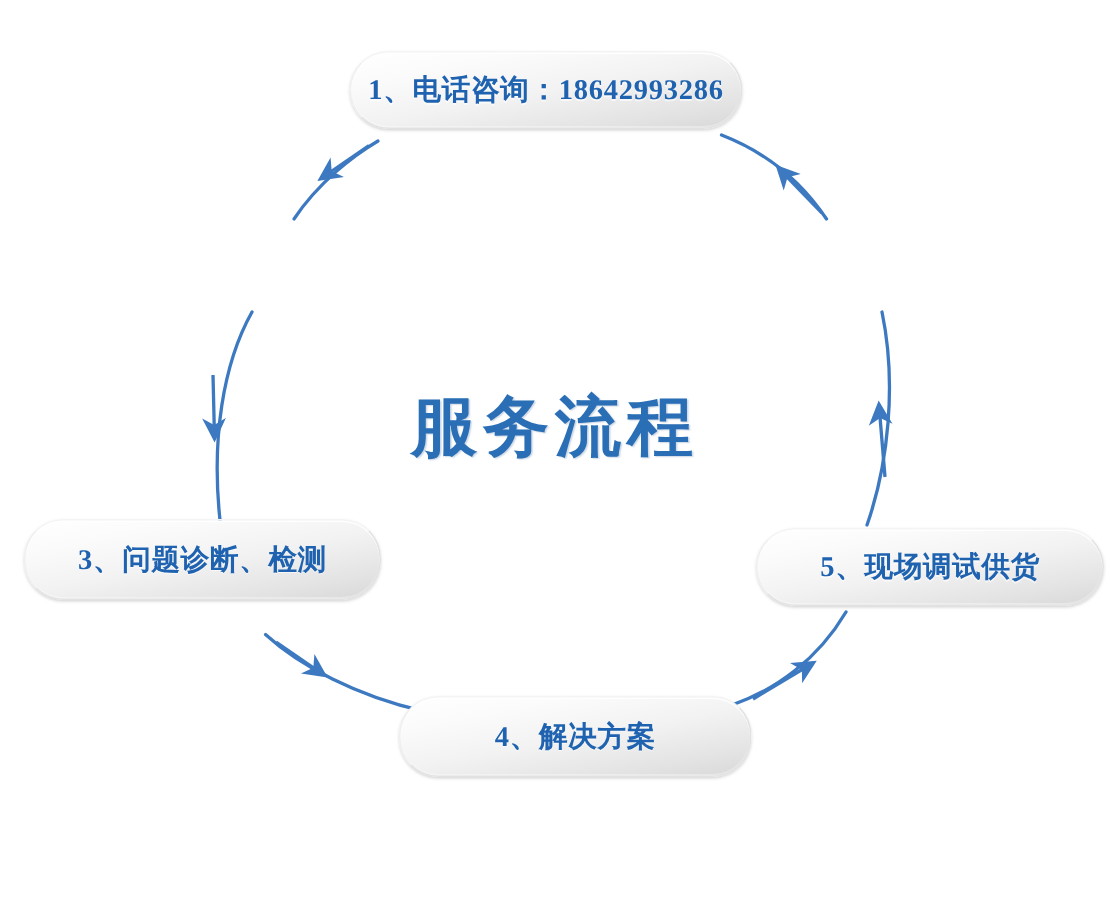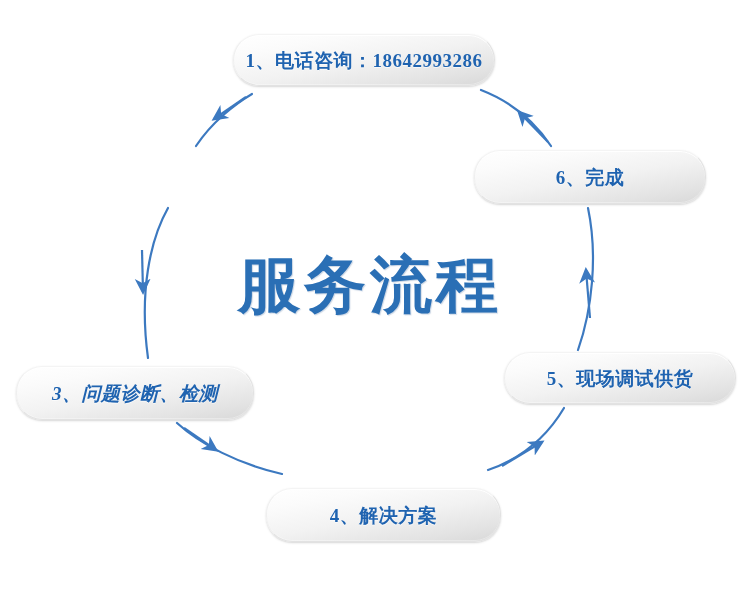--- a/index.html
+++ b/index.html
@@ -59,32 +59,32 @@
     height: 90px;
     display: flex;
     align-items: center;
     justify-content: center;
     text-align: center;
   }
   #center-title .title-text {
     color: #2a6fb5;
     font-family: "Liberation Serif", "DejaVu Serif", serif;
     font-weight: bold;
-    font-size: 62px;
+    font-size: 44px;
     letter-spacing: 4px;
     line-height: 1;
     white-space: nowrap;
     text-shadow: 1px 1px 1px rgba(160,180,205,0.55);
   }
 
   
   #node-1 { left: 233px; top: 34px;  width: 262px; height: 52px; }
   #node-2 { left: 16px;  top: 150px; width: 230px; height: 54px; }
-  #node-3 { left: 16px;  top: 366px; width: 238px; height: 54px; font-style: italic; }
-  #node-4 { left: 266px; top: 488px; width: 235px; height: 54px; }
+  #node-3 { left: 16px;  top: 346px; width: 238px; height: 54px; }
+  #node-4 { left: 266px; top: 464px; width: 235px; height: 54px; }
   #node-5 { left: 504px; top: 352px; width: 232px; height: 52px; }
   #node-6 { left: 474px; top: 150px; width: 232px; height: 54px; }
 </style>
 </head>
 <body>
 
 <div id="canvas">
 
   <svg id="arrow-layer" viewBox="0 0 740 605" width="740" height="605" xmlns="http://www.w3.org/2000/svg">
     <defs>
@@ -134,21 +134,18 @@
   </div>
 
   <div class="node" id="node-4">
     <span class="node-label">4、解决方案</span>
   </div>
 
   <div class="node" id="node-5">
     <span class="node-label">5、现场调试供货</span>
   </div>
 
-  <div class="node" id="node-6">
-    <span class="node-label">6、完成</span>
-  </div>
 
   <div id="center-title">
     <span class="title-text">服务流程</span>
   </div>
 
 </div>
 
 </body></html>

